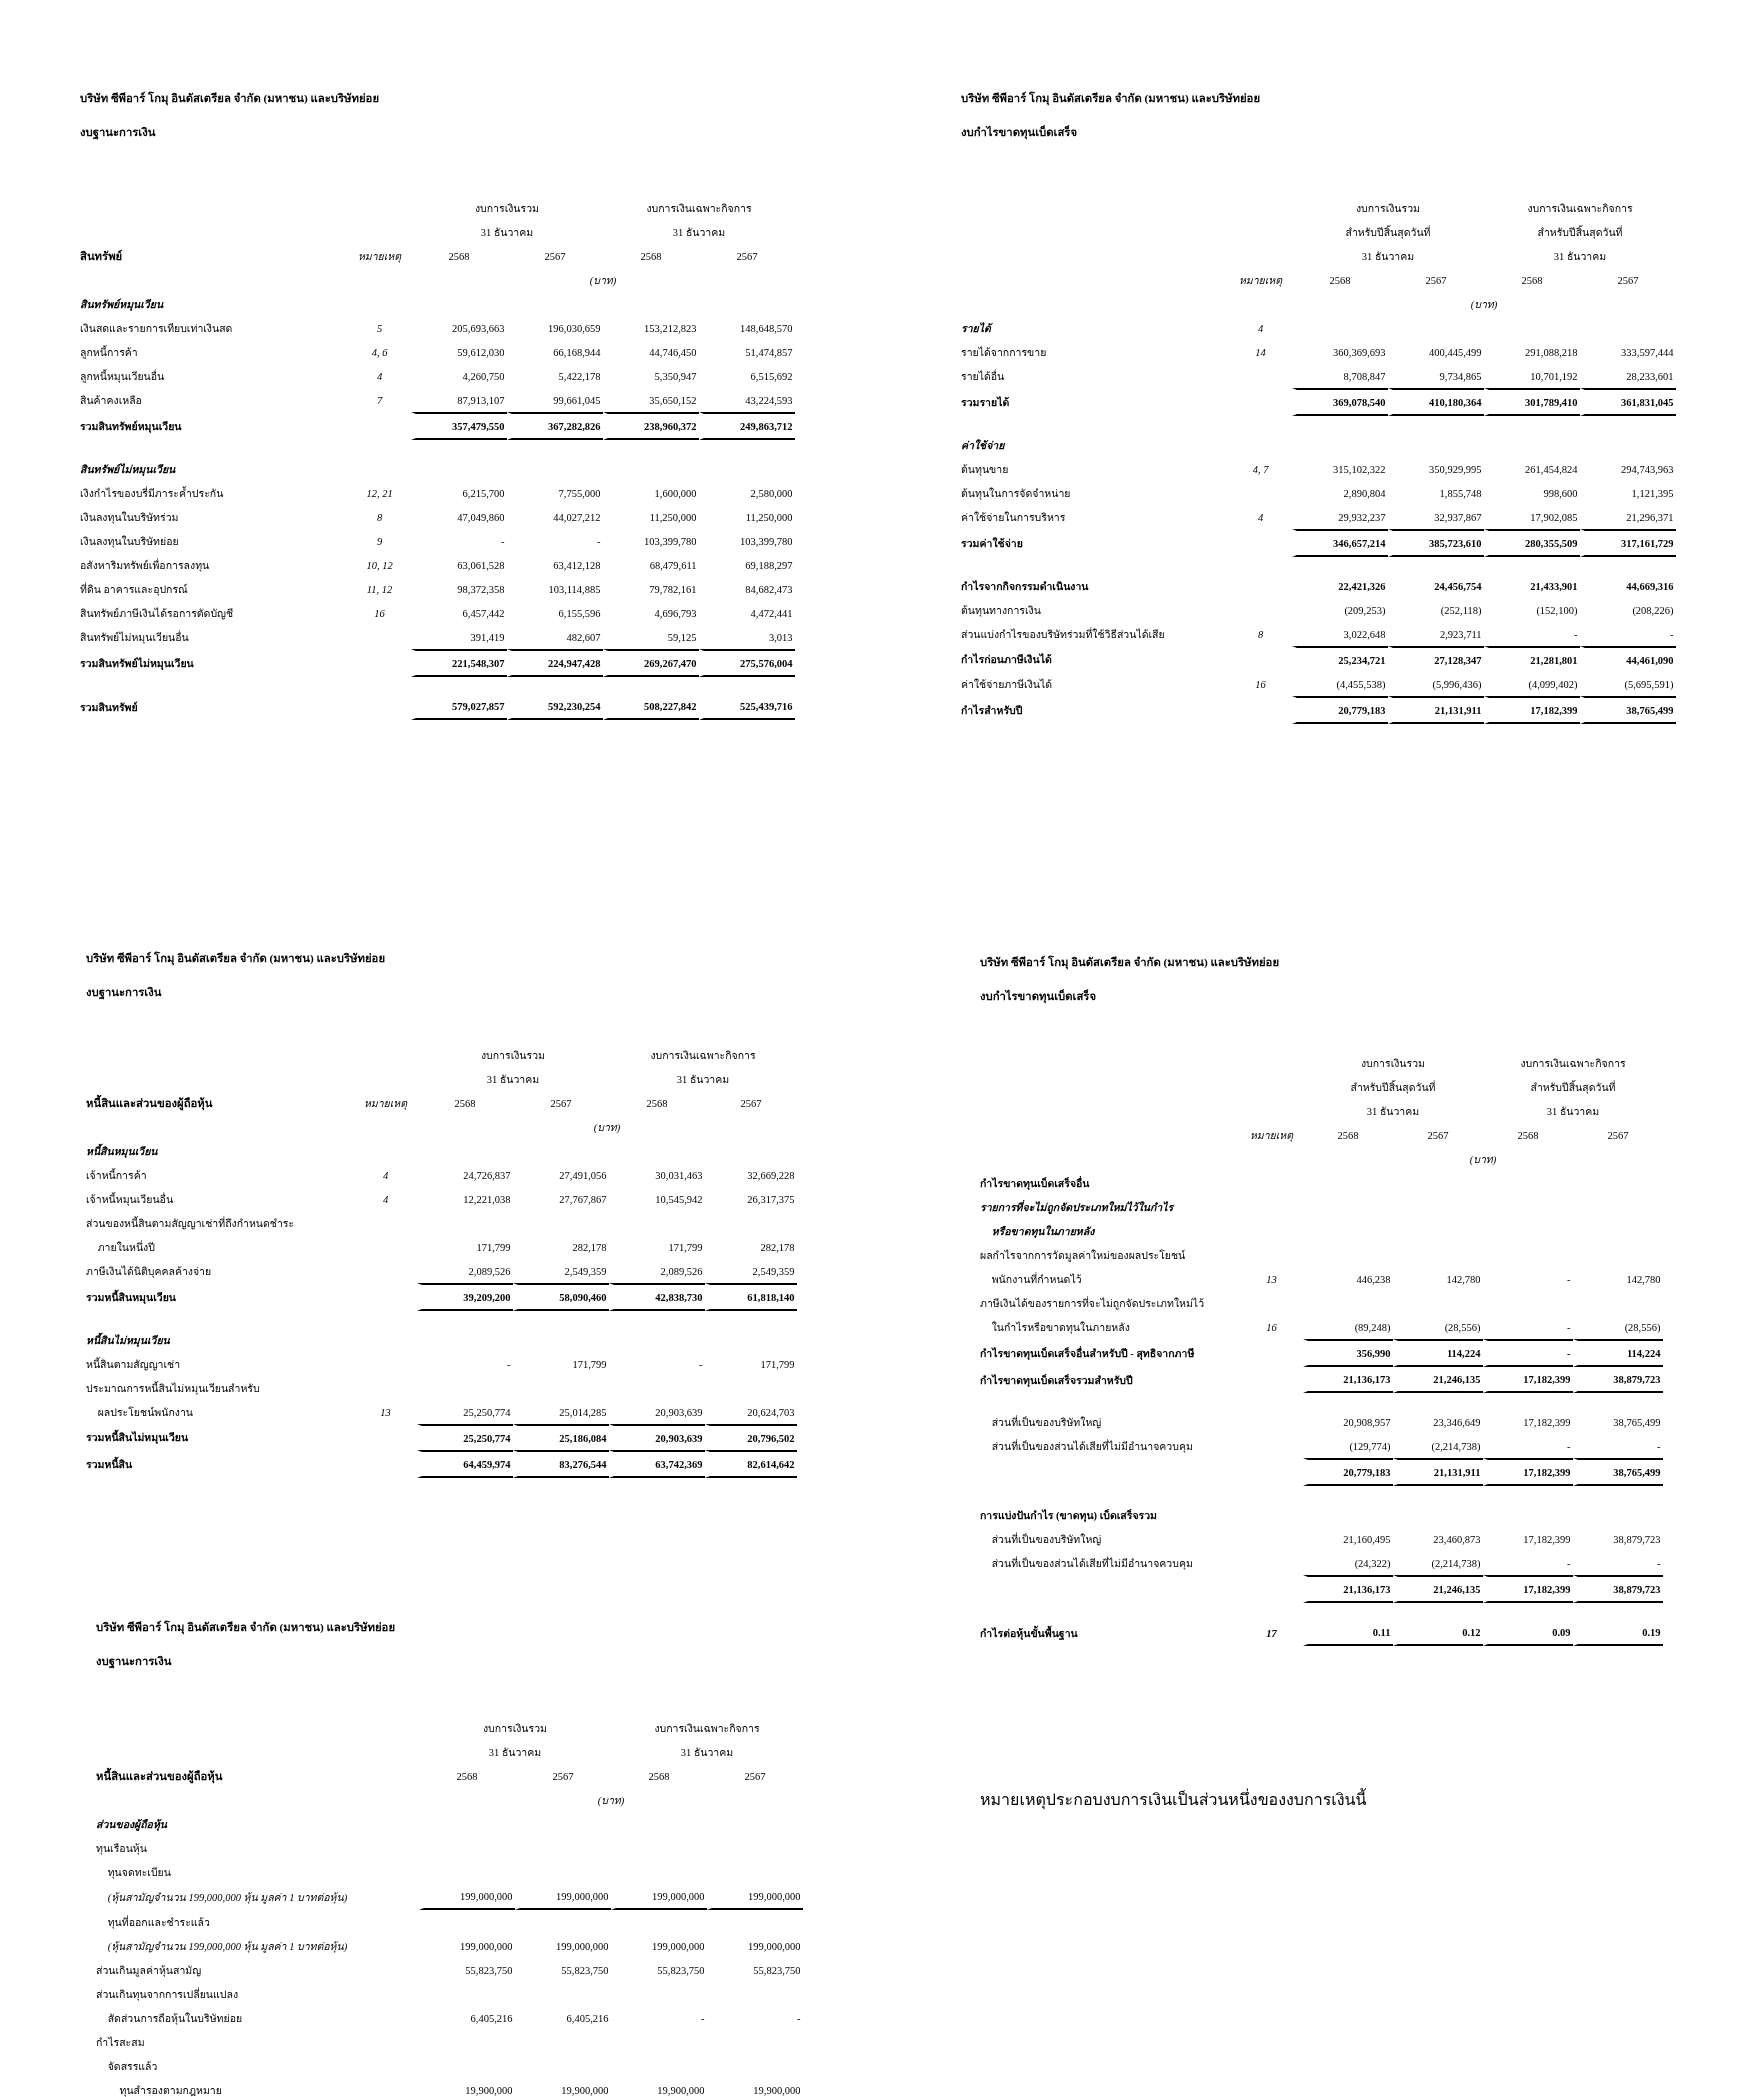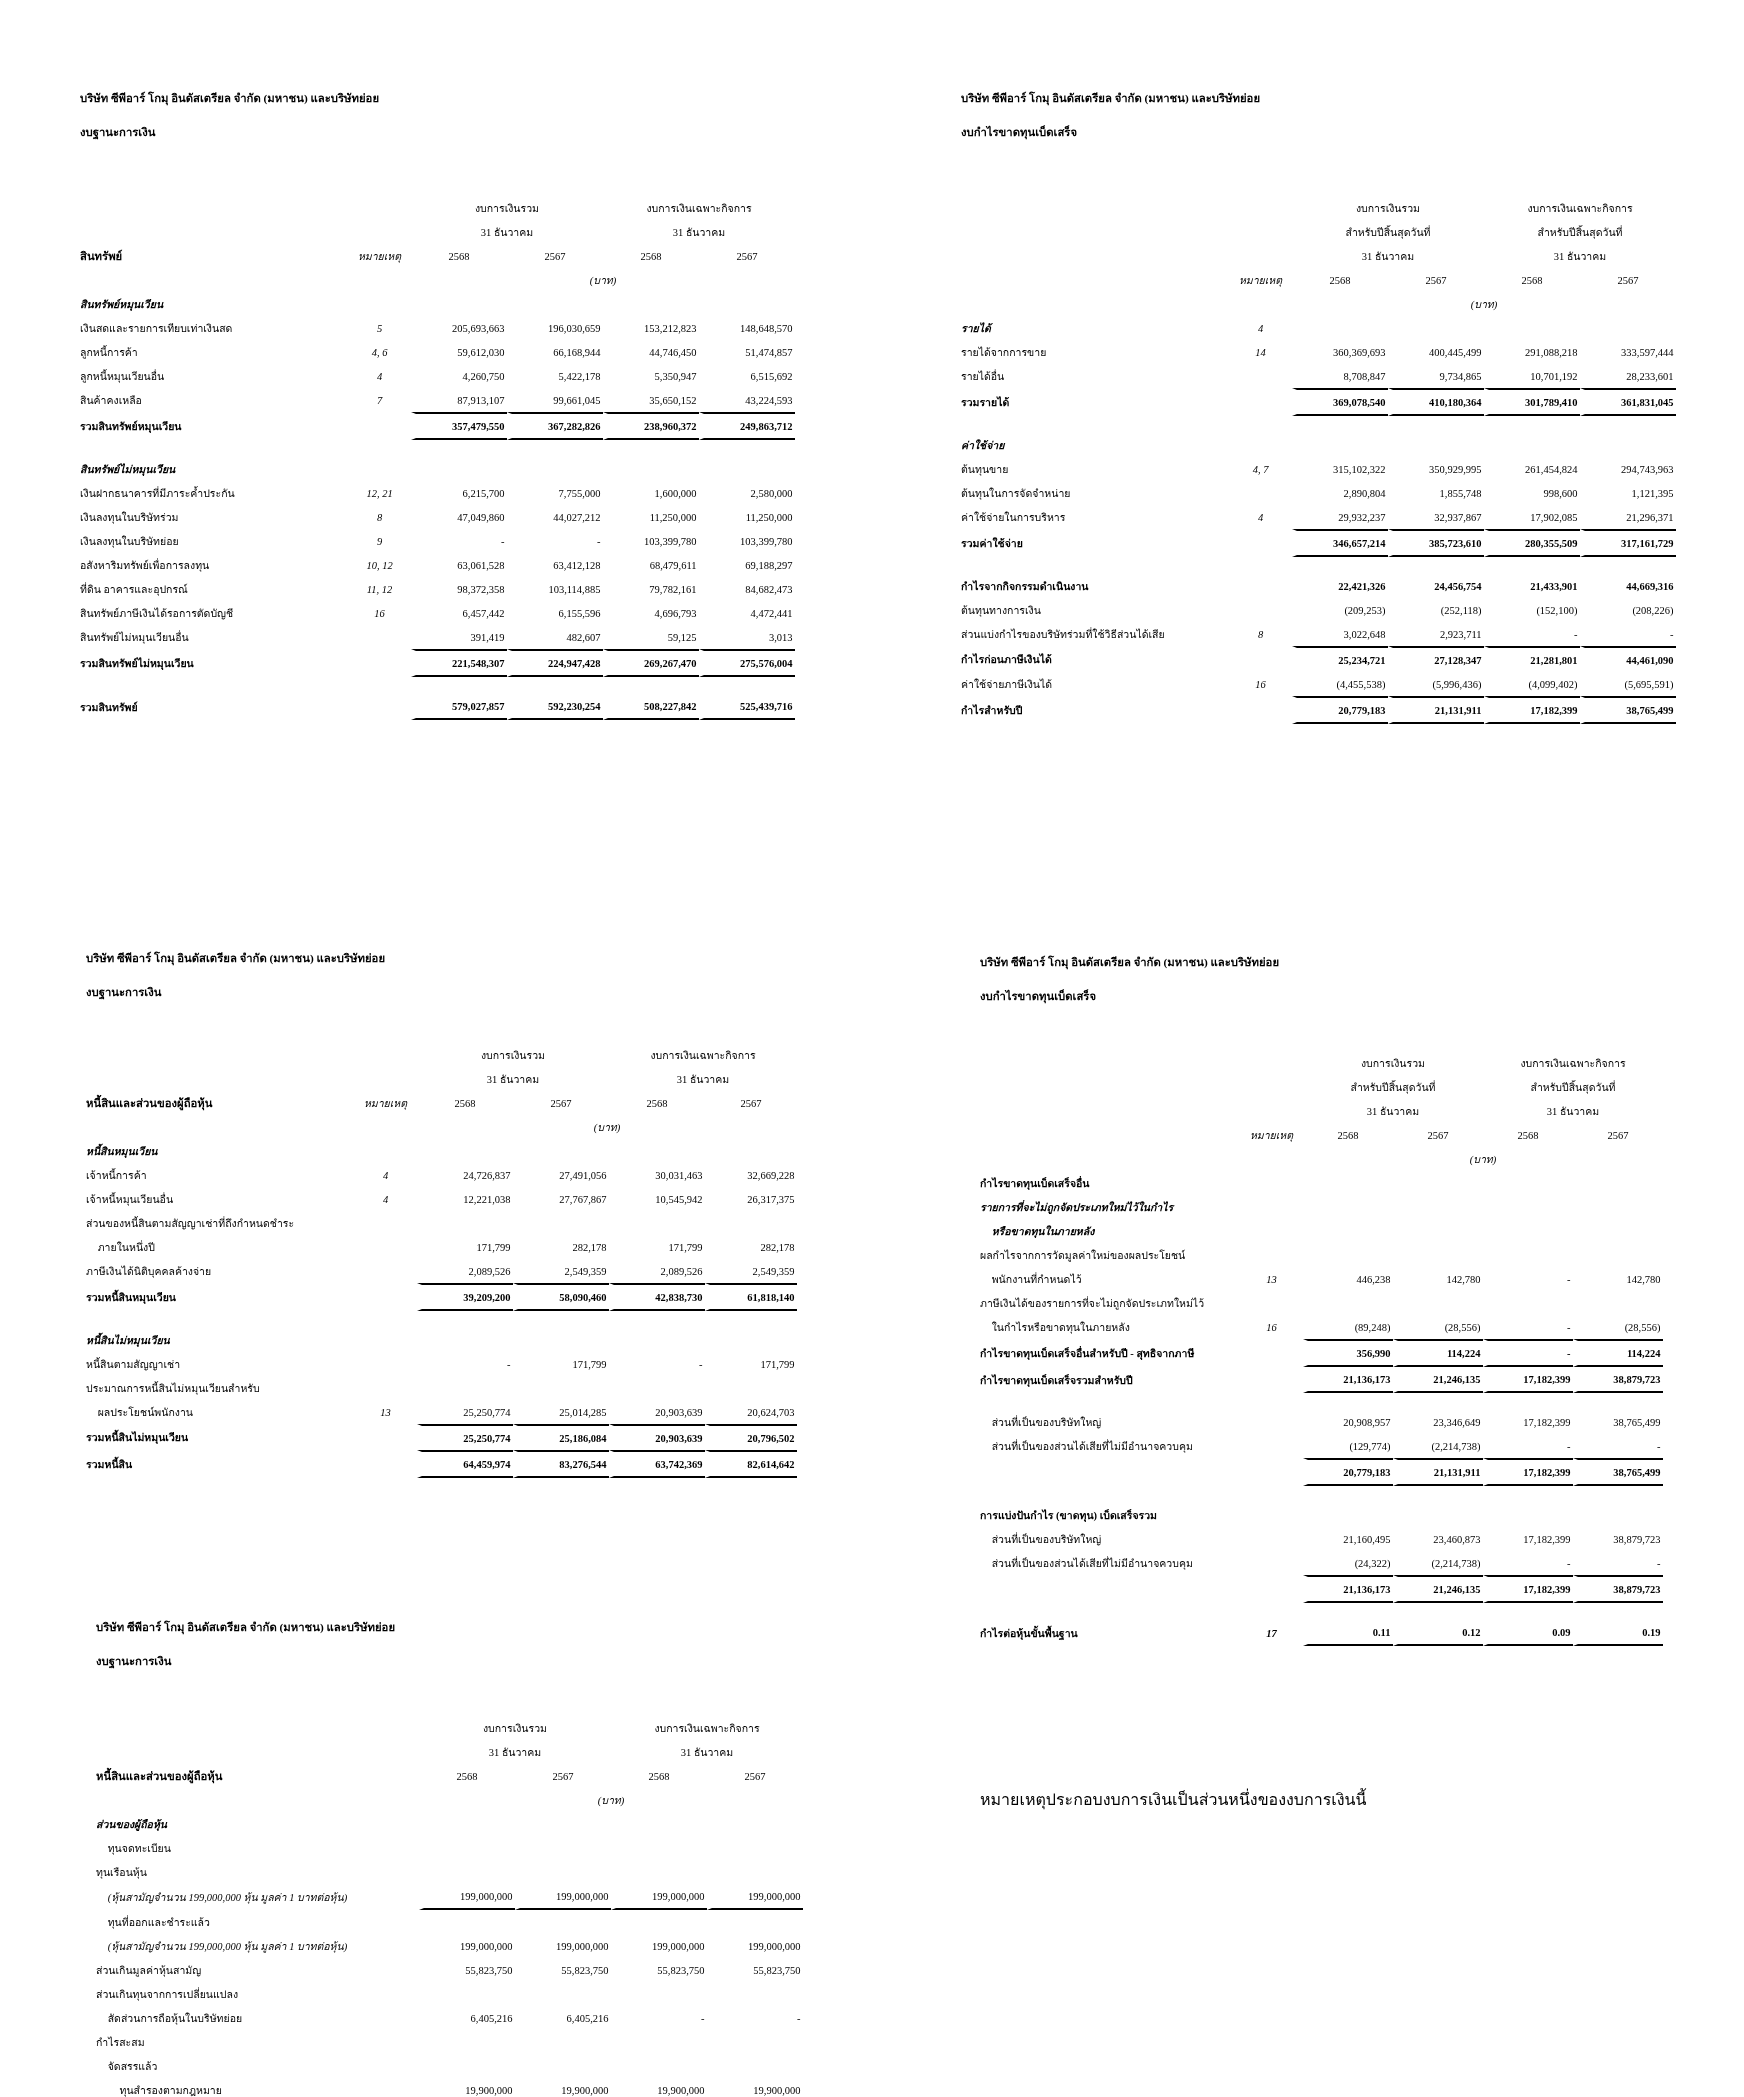--- a/index.html
+++ b/index.html
@@ -131,21 +131,21 @@
         </tr>
     <tr class="sp">
           <td colspan="6"></td>
         </tr>
     <tr class="sect">
           <td class="lbl" colspan="6">สินทรัพย์ไม่หมุนเวียน</td>
         </tr>
     </tbody>
       <tbody>
         <tr>
-          <td class="lbl">เงินฝากธนาคารที่มีภาระค้ำประกัน</td>
+          <td class="lbl">เงิงกำไรของบรี่มีภาระค้ำประกัน</td>
           <td class="note">12, 21</td>
           <td class="num cell">6,215,700</td>
           <td class="num cell">7,755,000</td>
           <td class="num cell">1,600,000</td>
           <td class="num cell">2,580,000</td>
         </tr>
         <tr>
           <td class="lbl">เงินลงทุนในบริษัทร่วม</td>
           <td class="note">8</td>
           <td class="num cell">47,049,860</td>
@@ -731,24 +731,24 @@
         </tr>
     <tr>
           <td></td>
           <td></td>
           <td colspan="4" class="unit">(บาท)</td>
         </tr>
     <tr class="sect">
           <td class="lbl" colspan="6">ส่วนของผู้ถือหุ้น</td>
         </tr>
     <tr>
+          <td class="lbl" colspan="6">ทุนเรือนหุ้น</td>
+        </tr>
+    <tr>
           <td class="lbl ind1" colspan="6">ทุนจดทะเบียน</td>
-        </tr>
-    <tr>
-          <td class="lbl" colspan="6">ทุนเรือนหุ้น</td>
         </tr>
     <tr class="sub">
           <td class="lbl ind1">(หุ้นสามัญจำนวน 199,000,000 หุ้น มูลค่า 1 บาทต่อหุ้น)</td>
           <td class="note"></td>
           <td class="num cell u2">199,000,000</td>
           <td class="num cell u2">199,000,000</td>
           <td class="num cell u2">199,000,000</td>
           <td class="num cell u2">199,000,000</td>
         </tr>
     <tr>

